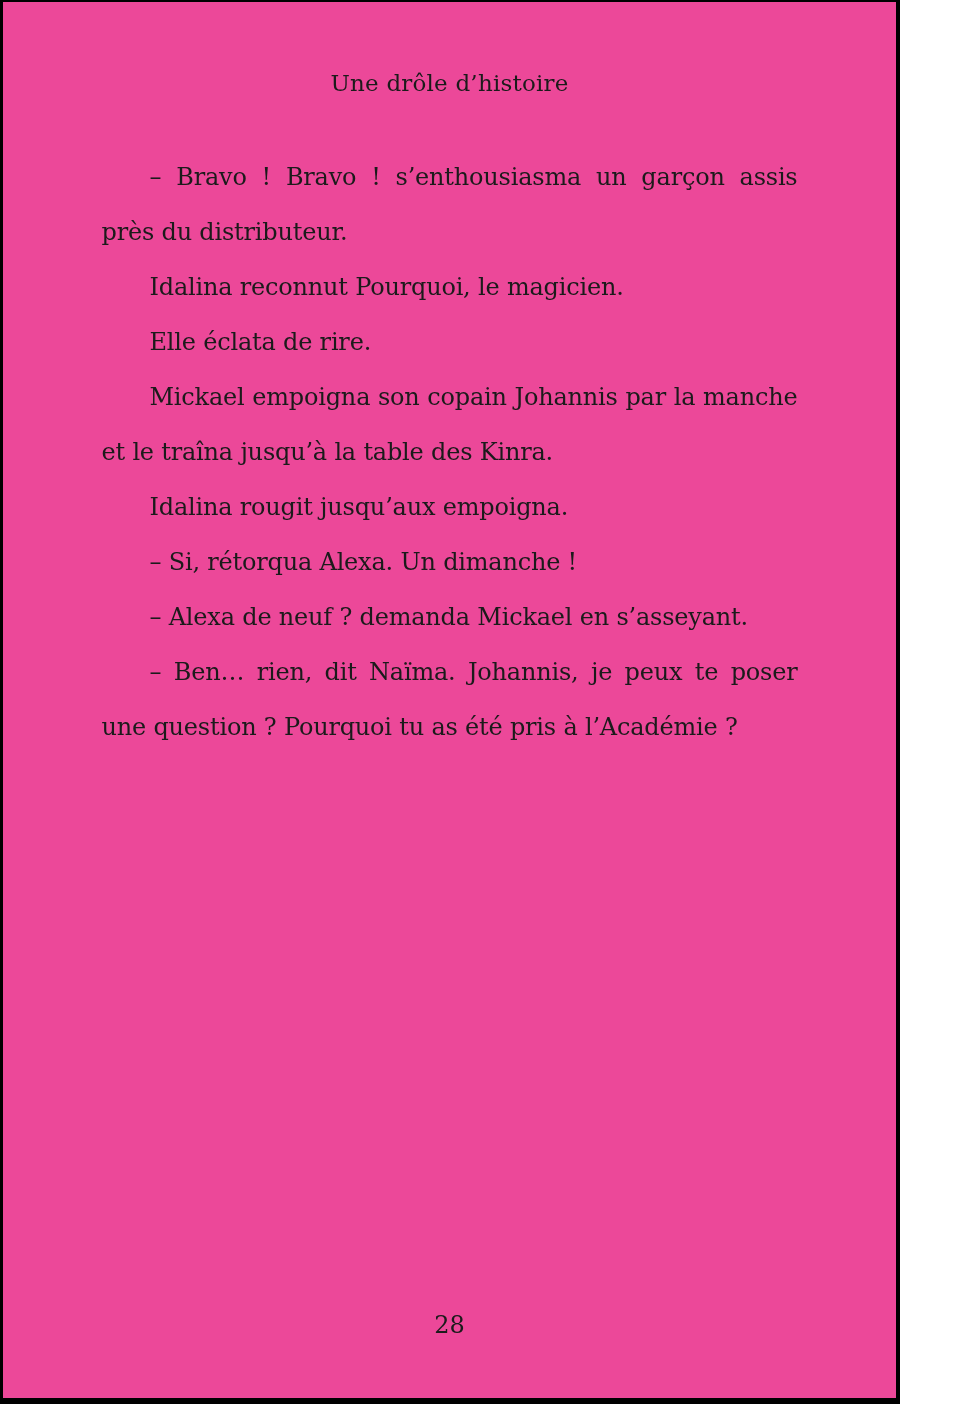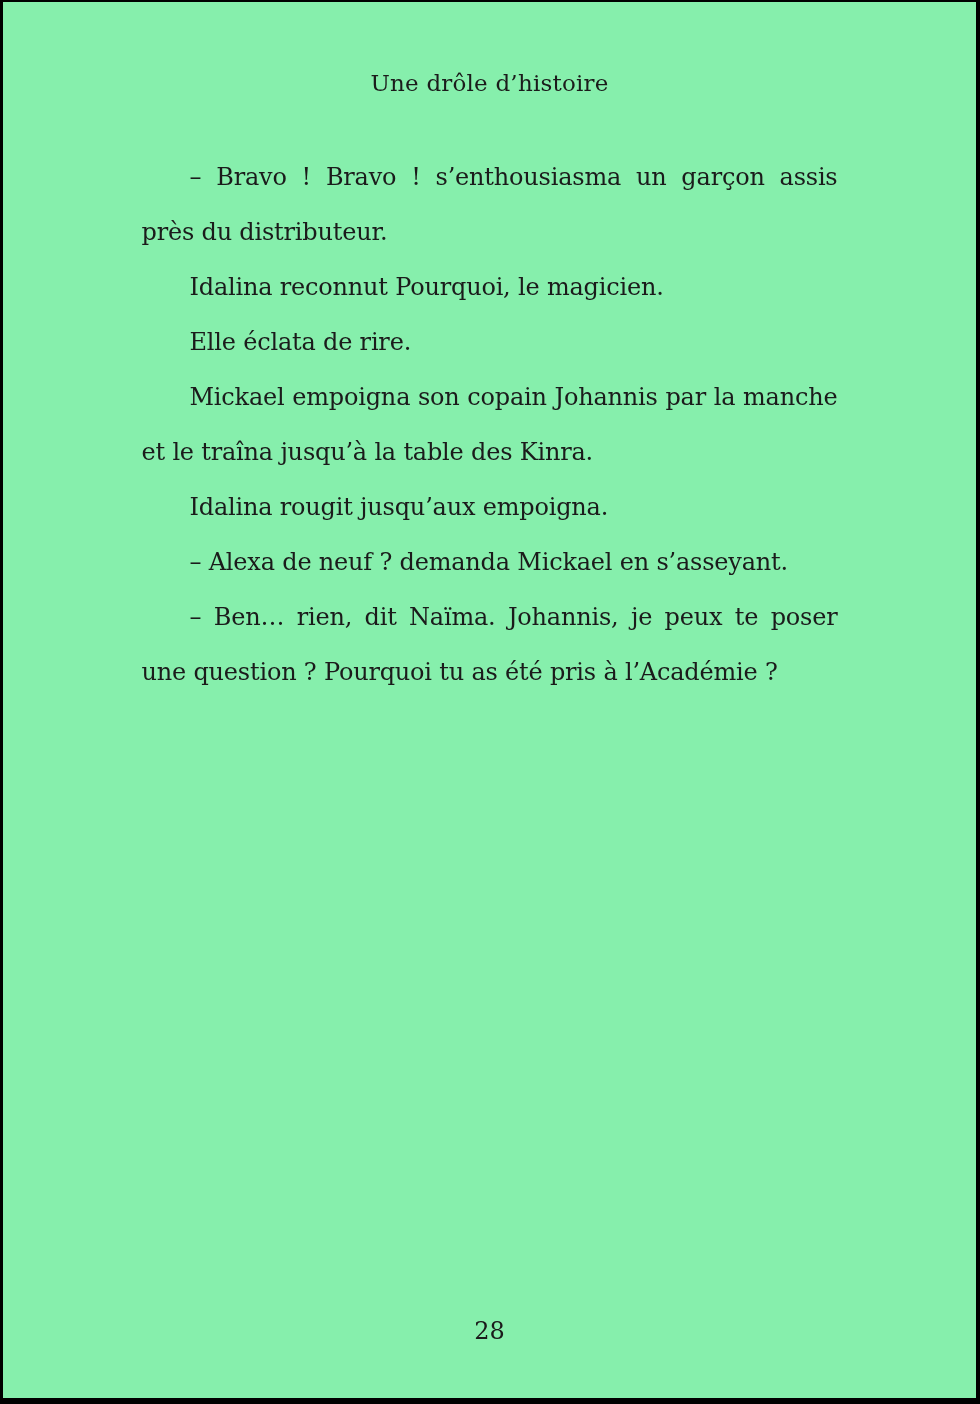--- a/index.html
+++ b/index.html
@@ -2,24 +2,24 @@
 <html lang="fr"><head>
 <meta charset="utf-8">
 <style>
   html, body {
     margin: 0;
     padding: 0;
     background: #ffffff;
   }
   .book-page {
     position: relative;
-    width: 980px;
+    width: 900px;
     height: 1404px;
     box-sizing: border-box;
-    background: #86efac;
+    background: #ec4899;
     border-style: solid;
     border-color: #000000;
     border-width: 2px 4px 6px 3px; 
     font-family: "DejaVu Serif", "Liberation Serif", serif;
     color: #1b1b1b;
     overflow: hidden;
   }
   .running-title {
     padding-top: 66px;
     text-align: center;
@@ -35,40 +35,41 @@
     text-align: justify;
     letter-spacing: -0.2px;
   }
   .page-body p {
     margin: 0;
     padding: 0;
     text-indent: 48px;
   }
   .page-footer {
     position: absolute;
-    bottom: 52px;
+    bottom: 58px;
     left: 0;
     width: 100%;
     text-align: center;
     font-size: 24px;
     line-height: 30px;
   }
 </style>
 </head>
 <body>
 
 <div class="book-page">
 
   <div class="running-title">Une drôle d’histoire</div>
 
   <div class="page-body">
     <p>– Bravo ! Bravo ! s’enthousiasma un garçon assis près du distributeur.</p>
     <p>Idalina reconnut Pourquoi, le magicien.</p>
     <p>Elle éclata de rire.</p>
     <p>Mickael empoigna son copain Johannis par la manche et le traîna jusqu’à la table des Kinra.</p>
     <p>Idalina rougit jusqu’aux empoigna.</p>
+    <p>– Si, rétorqua Alexa. Un dimanche !</p>
     <p>– Alexa de neuf ? demanda Mickael en s’asseyant.</p>
     <p>– Ben… rien, dit Naïma. Johannis, je peux te poser une question ? Pourquoi tu as été pris à l’Académie ?</p>
   </div>
 
   <div class="page-footer">28</div>
 
 </div>
 
 </body></html>

